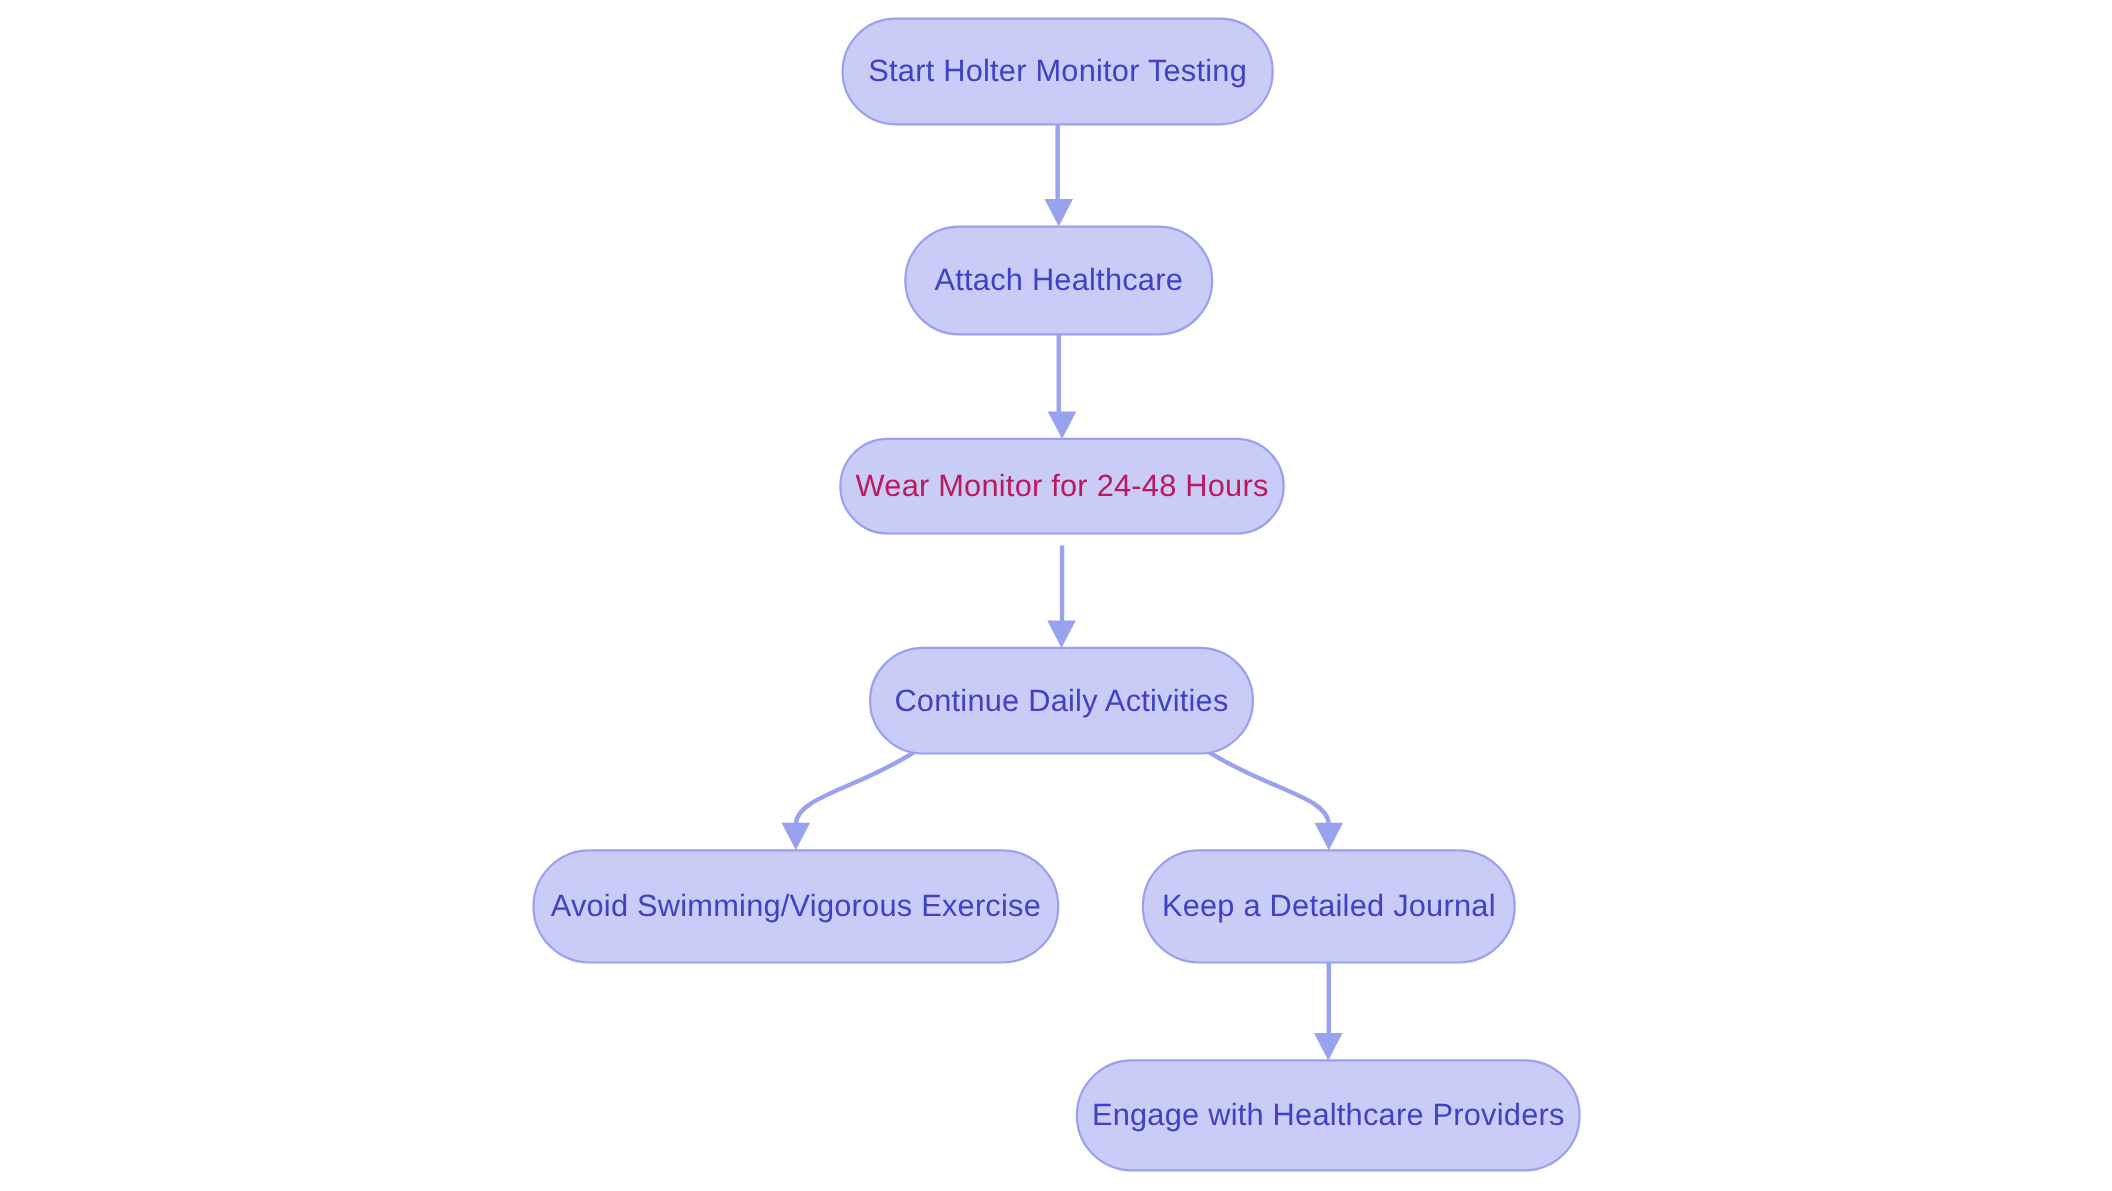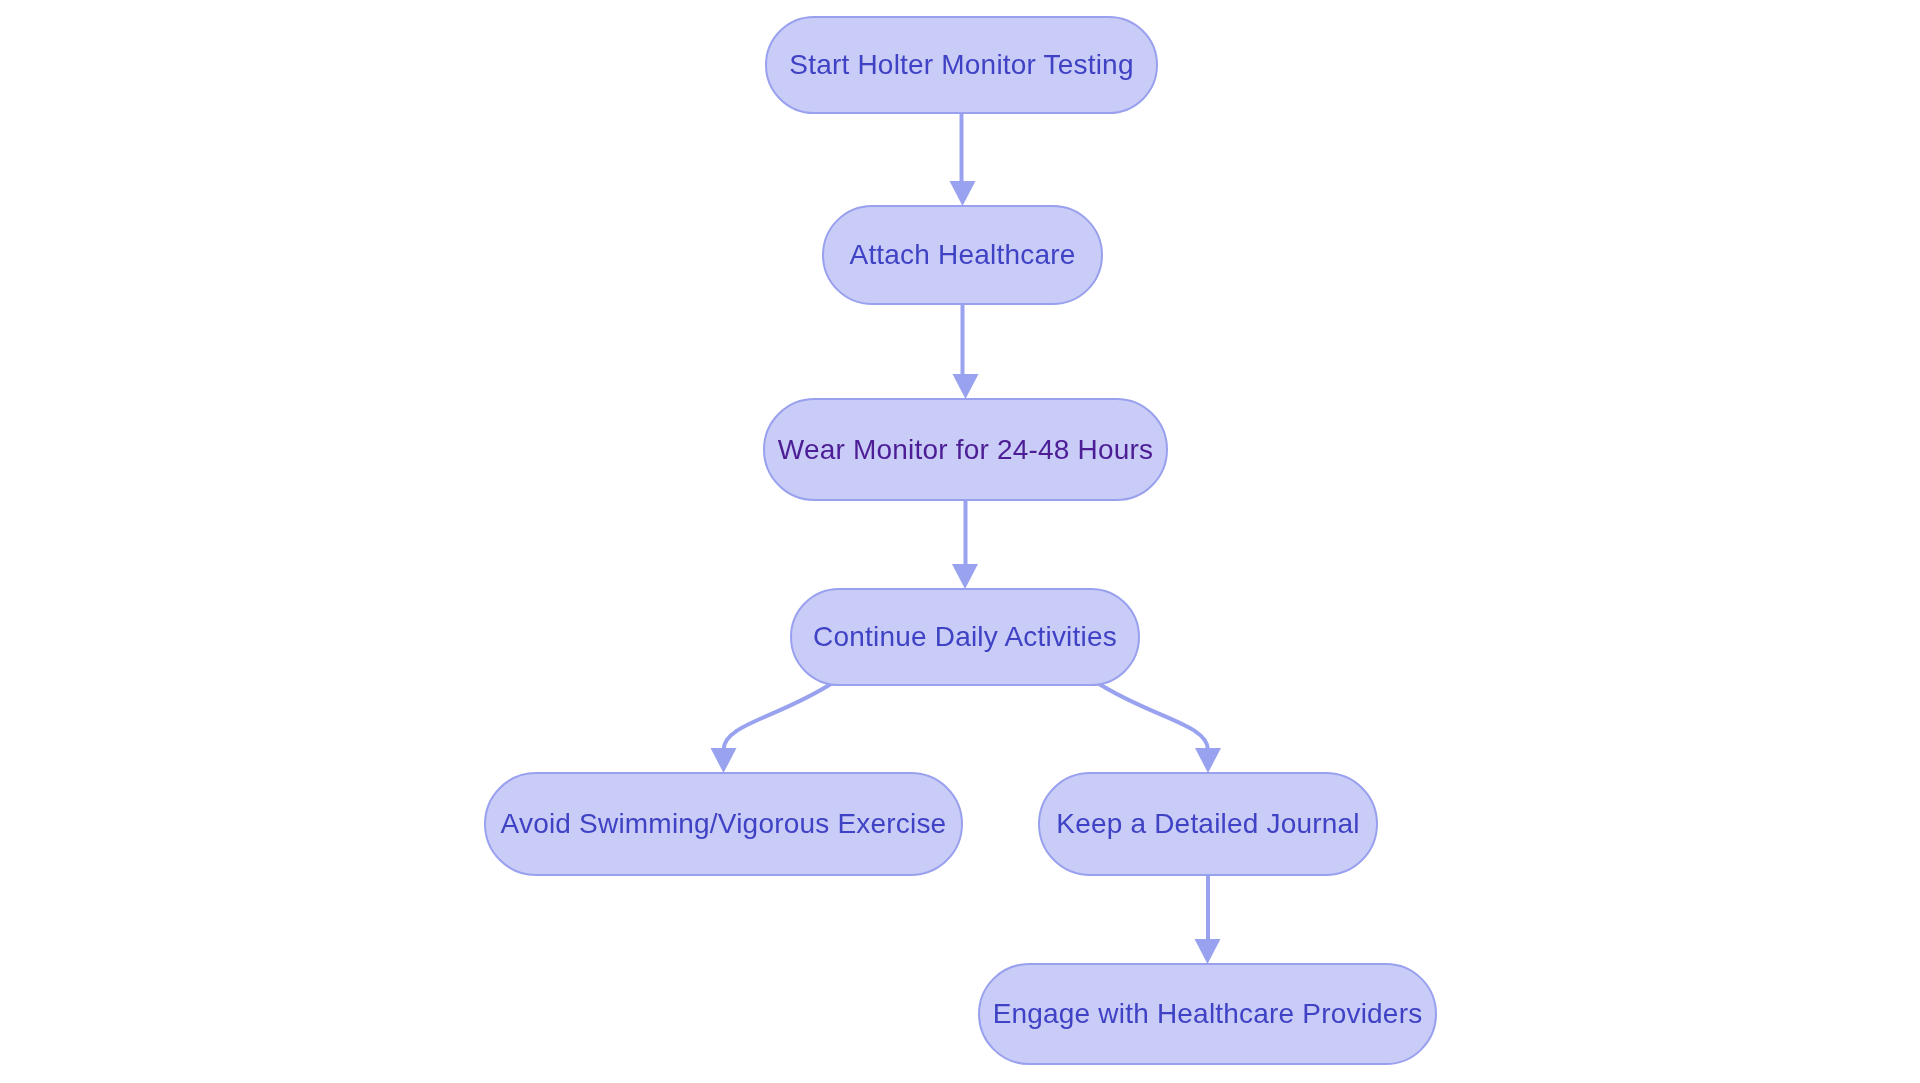--- a/index.html
+++ b/index.html
@@ -57,21 +57,21 @@
       <path d="M 1208 874 L 1208 941" fill="none" stroke="#99a2ee" stroke-width="4"></path>
       <polygon points="1194.5,939 1220.5,939 1207.5,964" fill="#99a2ee"></polygon>
     </svg>
 
 <div class="flow-node" style="left: 765px; top: 16px; width: 393px; height: 98px; background: rgb(201, 204, 246); border-color: rgb(153, 161, 239); color: rgb(63, 66, 196);">
       <span>Start Holter Monitor Testing</span>
     </div>
     <div class="flow-node" style="left: 822px; top: 205px; width: 281px; height: 100px; background: rgb(201, 204, 246); border-color: rgb(153, 161, 239); color: rgb(63, 66, 196);">
       <span>Attach Healthcare</span>
     </div>
-    <div class="flow-node" style="left: 763px; top: 398px; width: 405px; height: 103px; background: rgb(201, 204, 246); border-color: rgb(153, 161, 239); color: #4c1d95; text-align: center;">
+    <div class="flow-node" style="left: 763px; top: 398px; width: 405px; height: 88px; background: rgb(201, 204, 246); border-color: rgb(153, 161, 239); color: #be185d; text-align: center;">
       <span>Wear Monitor for 24-48 Hours</span>
     </div>
     <div class="flow-node" style="left: 484px; top: 772px; width: 479px; height: 104px; background: rgb(201, 204, 246); border-color: rgb(153, 161, 239); color: rgb(63, 66, 196);">
       <span>Avoid Swimming/Vigorous Exercise</span>
     </div>
     <div class="flow-node" style="left: 790px; top: 588px; width: 350px; height: 98px; background: rgb(201, 204, 246); border-color: rgb(153, 161, 239); color: rgb(63, 66, 196);">
       <span>Continue Daily Activities</span>
     </div>
     <div class="flow-node" style="left: 1038px; top: 772px; width: 340px; height: 104px; background: rgb(201, 204, 246); border-color: rgb(153, 161, 239); color: rgb(63, 66, 196);">
       <span>Keep a Detailed Journal</span>

